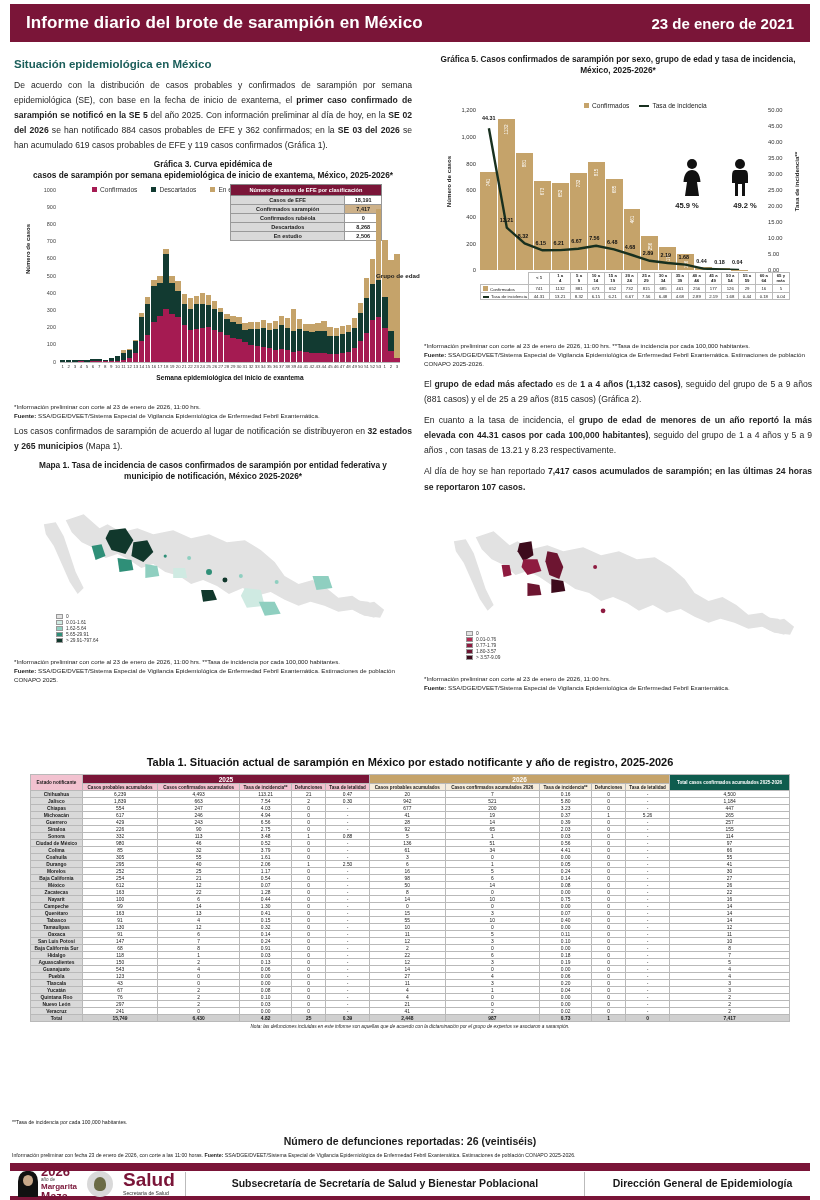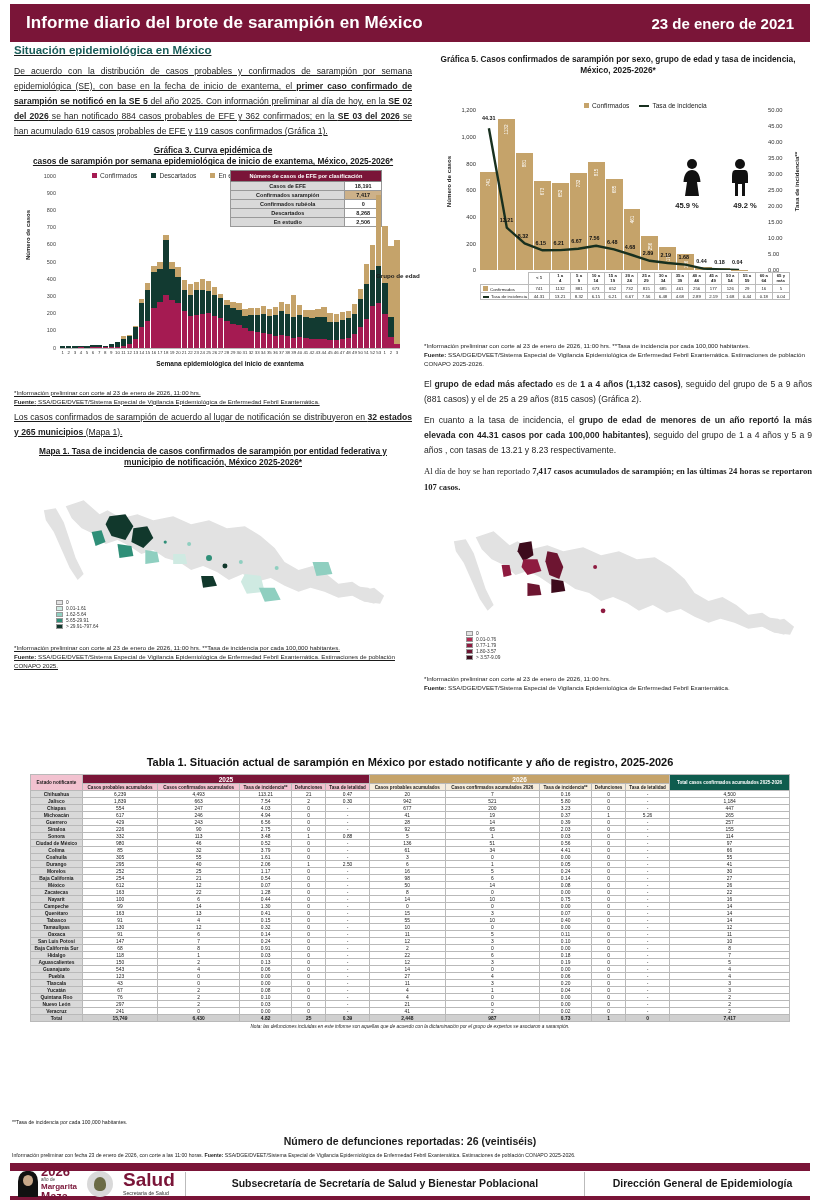--- a/index.html
+++ b/index.html
@@ -18,21 +18,21 @@
   .header {
     position:absolute; left:10px; top:4px; width:800px; height:38px;
     background:#7a1538; color:#fff;
     display:flex; align-items:center; justify-content:space-between;
     padding:0 16px;
   }
   .header .title { font-size:17px; font-weight:bold; letter-spacing:.1px; }
   .header .date  { font-size:15px; font-weight:bold; }
 
   
-  .col-left  { position:absolute; left:14px;  top:44px; width:398px;text-decoration:underline; }
+  .col-left  { position:absolute; left:14px;  top:58px; width:398px; }
   .col-right { position:absolute; left:424px; top:50px; width:388px; }
 
   h2.section {
     font-size:11.5px; font-weight:bold; color:#1b5e5a; margin:0 0 8px 0;
   }
   p.body {
     font-size:8.6px; line-height:1.75; text-align:justify; margin:0 0 6px 0;
     color:#1f1f1f;
   }
   p.body b { font-weight:bold; }
@@ -884,21 +884,21 @@
 
     <div class="foot-note" style="margin-top:12px;">
       <div>*Información preliminar con corte al 23 de enero de 2026, 11:00 hrs. **Tasa de incidencia por cada 100,000 habitantes.</div>
       <div><b>Fuente:</b><span> SSA/DGE/DVEET/Sistema Especial de Vigilancia Epidemiológica de Enfermedad Febril Exantemática. Estimaciones de población CONAPO 2025-2026.</span></div>
     </div>
 
     <p class="body" style="margin-top:8px;"><span>El </span><b>grupo de edad más afectado</b><span> es de </span><b>1 a 4 años  (1,132 casos)</b><span>, seguido del grupo de 5 a 9 años (881 casos) y el  de 25 a 29 años  (815 casos) (Gráfica 2).</span></p>
 
     <p class="body"><span>En cuanto a la tasa de incidencia, el </span><b>grupo de edad de  menores de un año reportó la más elevada con 44.31 casos por cada 100,000 habitantes)</b><span>, seguido del grupo de 1 a 4 años y 5 a 9  años , con tasas de 13.21 y 8.23 respectivamente.</span></p>
 
-    <p class="body" style="margin-top:4px;font-family:Liberation Serif, serif;"><span>Al día de hoy se han reportado </span><b>7,417  casos acumulados de sarampión; en las últimas 24 horas se reportaron 107 casos.</b></p>
+    <p class="body" style="margin-top:4px;"><span>Al día de hoy se han reportado </span><b>7,417  casos acumulados de sarampión; en las últimas 24 horas se reportaron 107 casos.</b></p>
 
 
     <div class="mapbox">
       <svg viewBox="0 0 390 170" width="388" height="170">
         <g>
           <path d="M52,36 L70,30 L86,44 L94,40 L108,48 L124,44 L140,50 L160,46 L178,54 L196,50 L214,58 L232,56 L248,66 L262,78 L272,92 L286,100 L300,96 L314,104 L326,114 L340,112 L352,120 L362,118 L372,126 L368,134 L352,132 L340,126 L326,128 L312,122 L298,118 L286,122 L272,116 L258,108 L244,112 L230,104 L216,110 L204,102 L190,96 L178,100 L166,92 L152,88 L140,80 L128,84 L116,76 L104,70 L92,74 L80,64 L68,58 L58,48 Z" fill="#e2e2e2"></path>
           <path d="M30,40 L42,38 L50,52 L56,70 L62,88 L70,104 L64,110 L56,98 L48,80 L40,62 L32,50 Z" fill="#e2e2e2"></path>
           <path d="M340,116 L356,118 L368,126 L362,134 L348,130 L338,124 Z" fill="#e2e2e2"></path>
         </g>
         <g>

